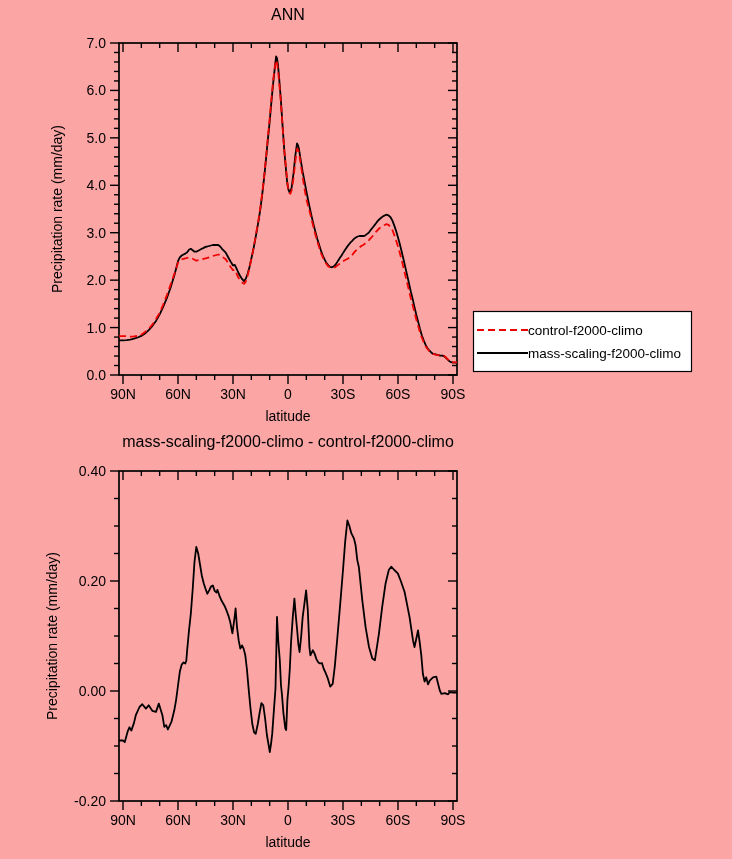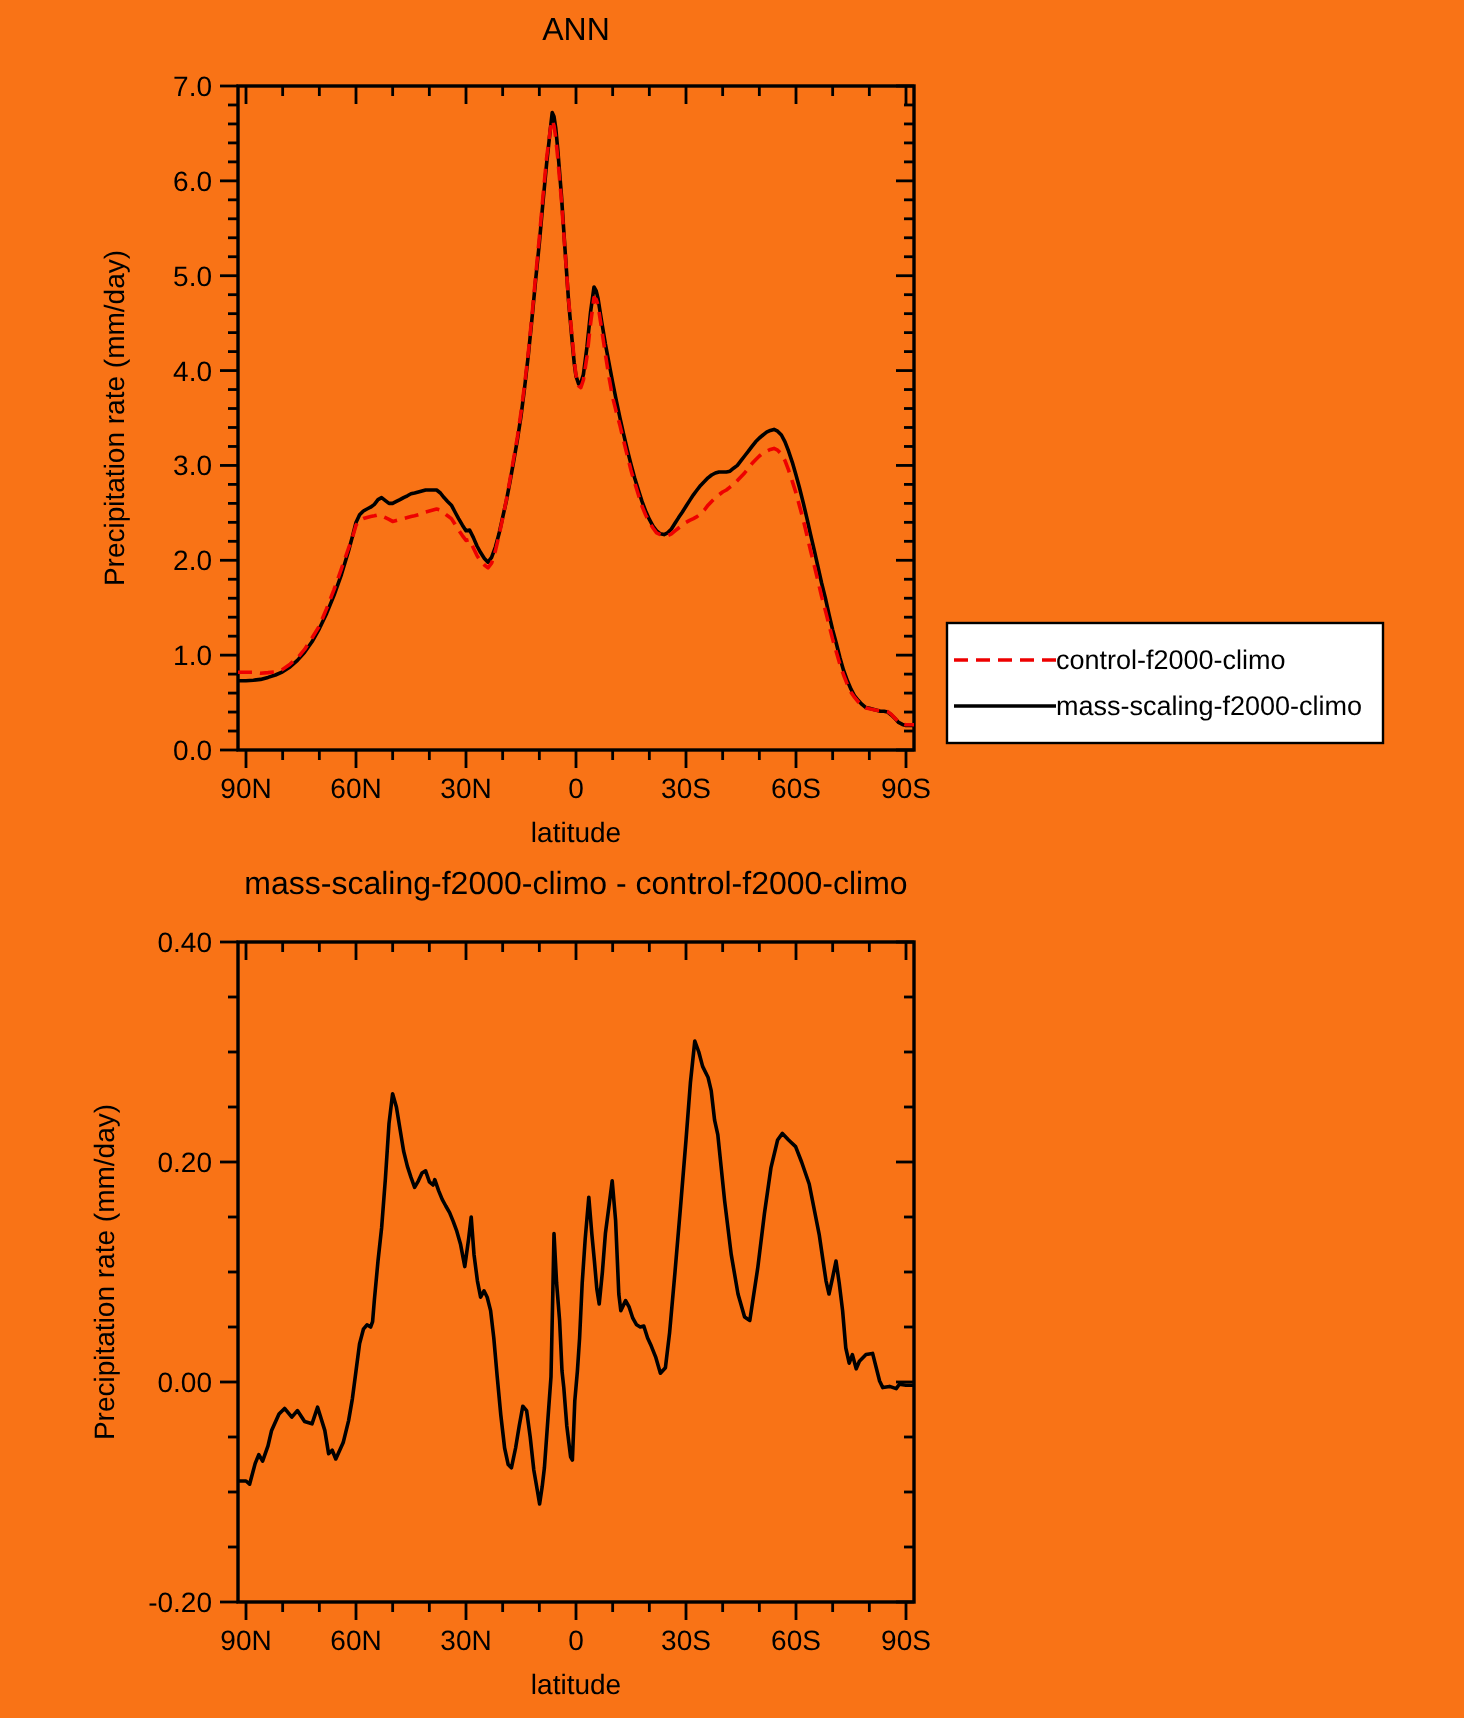--- a/index.html
+++ b/index.html
@@ -1,16 +1,16 @@
 <!DOCTYPE html>
 <html><head>
 <meta charset="utf-8">
 <style>
   html,body{margin:0;padding:0;background:#ffffff;}
-  .page{position:relative;width:732px;height:859px;background:#f97316;overflow:hidden;
+  .page{position:relative;width:732px;height:859px;background:#fca5a5;overflow:hidden;
         font-family:"Liberation Sans", sans-serif;}
   svg text{font-family:"Liberation Sans", sans-serif;fill:#000000;}
   .panel-title{font-size:16px;}
   .axis-title{font-size:14px;}
   .tick-label{font-size:14px;}
   .legend-label{font-size:13.5px;}
 </style>
 </head>
 <body>
 

